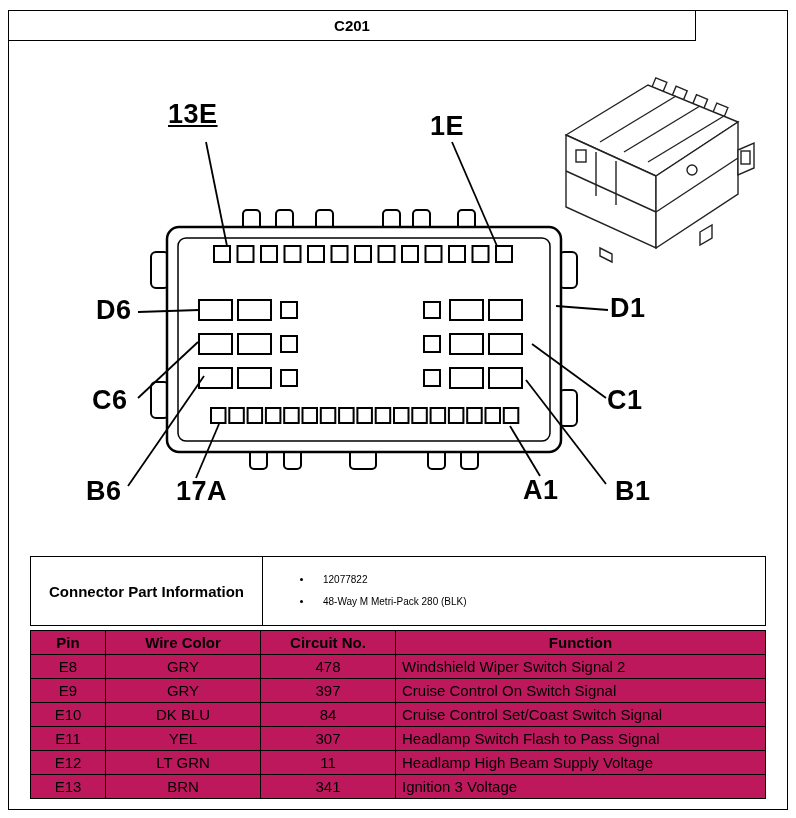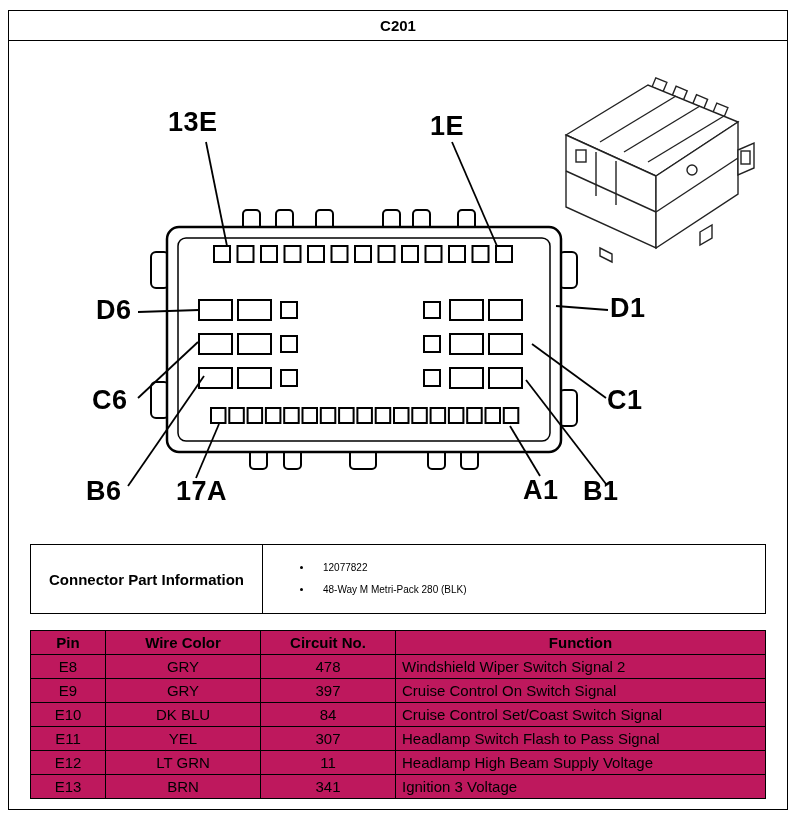--- a/index.html
+++ b/index.html
@@ -5,43 +5,43 @@
   html,body{margin:0;padding:0;background:#fff;}
   .page{
     position:relative;width:796px;height:818px;background:#fff;
     font-family:"Liberation Sans",sans-serif;color:#000;overflow:hidden;
   }
   .frame{
     position:absolute;left:8px;top:10px;width:780px;height:800px;
     border:1px solid #000;box-sizing:border-box;
   }
   .title-bar{
-    position:absolute;left:8px;top:10px;width:780px;height:31px;
+    position:absolute;left:8px;top:10px;width:688px;height:31px;
     border:1px solid #000;box-sizing:border-box;
     display:flex;align-items:center;justify-content:center;
     font-weight:bold;font-size:15px;background:#fff;
   }
   .diagram-svg{position:absolute;left:0;top:0;width:796px;height:818px;}
   .pin-label{
     position:absolute;font-size:27px;font-weight:bold;letter-spacing:.5px;
     white-space:nowrap;line-height:1.05;
   }
-  .lbl-13e{left:168px;top:108px;}
+  .lbl-13e{left:168px;top:100px;text-decoration:underline;}
   .lbl-1e{left:430px;top:112px;text-align:center;}
   .lbl-d6{left:96px;top:296px;}
   .lbl-d1{left:610px;top:294px;}
   .lbl-c6{left:92px;top:386px;}
   .lbl-c1{left:607px;top:386px;}
   .lbl-b6{left:86px;top:477px;}
   .lbl-17a{left:176px;top:477px;}
   .lbl-a1{left:523px;top:476px;}
-  .lbl-b1{left:583px;top:477px;}
+  .lbl-b1{left:615px;top:477px;}
 
   .info-box{
-    position:absolute;left:30px;top:544px;width:736px;height:70px;
+    position:absolute;left:30px;top:556px;width:736px;height:70px;
     border:1px solid #000;box-sizing:border-box;display:flex;background:#fff;
   }
   .info-left{
     width:232px;border-right:1px solid #000;box-sizing:border-box;
     display:flex;align-items:center;justify-content:center;
     font-weight:bold;font-size:15px;text-align:center;
   }
   .info-right{flex:1;display:flex;align-items:center;padding-left:32px;box-sizing:border-box;}
   .info-right ul{margin:0;padding-left:18px;font-size:10px;line-height:22px;}
   .info-right li{padding-left:10px;}

